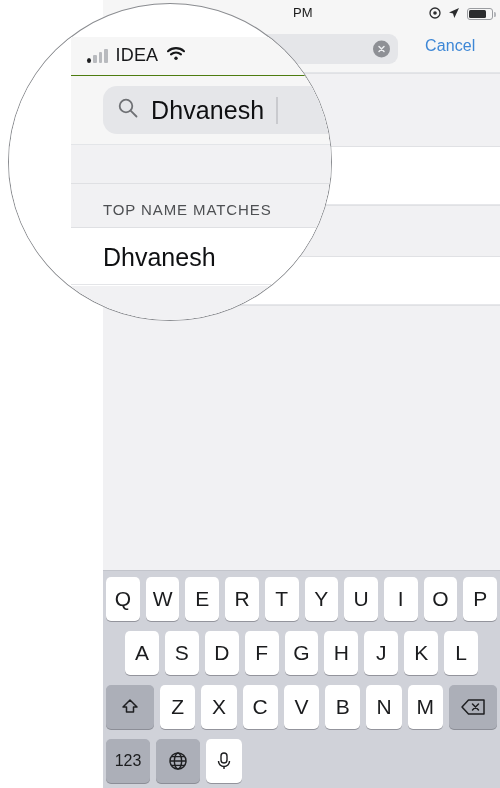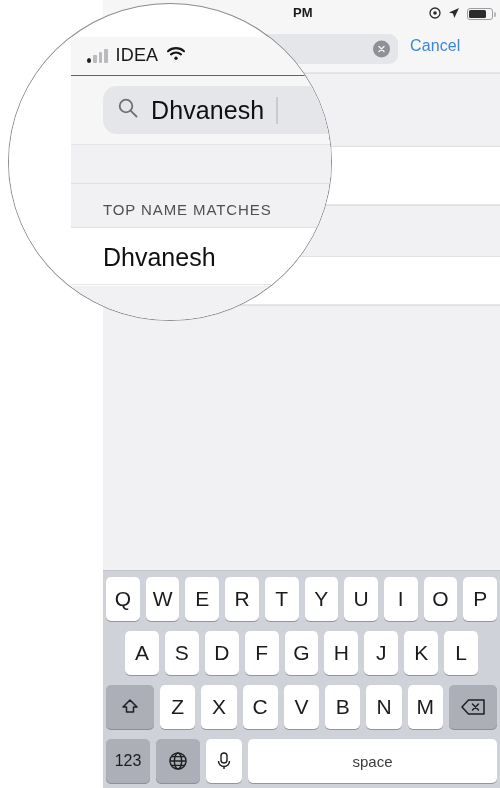--- a/index.html
+++ b/index.html
@@ -31,21 +31,21 @@
     position: absolute;
     left: 0; top: 0;
     width: 397px; height: 26px;
     background: #f6f6f6;
     border-bottom: 1px solid #eceef0;
   }
   .status-time {
     position: absolute;
     left: 190px; top: 5px;
     font-size: 13px;
-    font-weight: bold;
+    font-weight: normal;
     color: #1a1a1a;
     letter-spacing: .2px;
   }
   .status-right {
     position: absolute;
     right: 7px; top: 5px;
     display: flex;
     align-items: center;
     gap: 7px;
   }
@@ -97,21 +97,21 @@
     width: 17px; height: 17px;
     border-radius: 50%;
     background: #8e9095;
     display: flex;
     align-items: center;
     justify-content: center;
   }
   .clear-btn svg { display:block; }
   .cancel-btn {
     position: absolute;
-    left: 307px; top: 11px;
+    left: 322px; top: 11px;
     font-size: 16px;
     color: #3d87d6;
     letter-spacing: .1px;
   }
 
   
   .sec-header {
     background: #f1f1f3;
     border-top: 1px solid #e0e1e4;
     border-bottom: 1px solid #e0e1e4;
@@ -438,21 +438,20 @@
         <path d="M3 11 H19 M4.4 6.6 H17.6 M4.4 15.4 H17.6" stroke="#1e1f21" stroke-width="1.4"></path>
       </svg>
     </div>
     <div class="key mic">
       <svg width="18" height="22" viewBox="0 0 18 22">
         <rect x="6" y="3" width="6" height="10" rx="3" fill="none" stroke="#1e1f21" stroke-width="1.4"></rect>
         <path d="M3.5 11 A5.5 5.5 0 0 0 14.5 11" fill="none" stroke="#1e1f21" stroke-width="1.4"></path>
         <path d="M9 16.5 V19" stroke="#1e1f21" stroke-width="1.4"></path>
       </svg>
     </div>
-    <div class="key space">space</div>
   </div>
 </div>
 
 <div id="magnifier">
   <div class="mag-left-strip"></div>
   <div class="mag-inner">
 
     <div class="mag-status">
       <div class="mag-carrier">
         <span class="bars">

